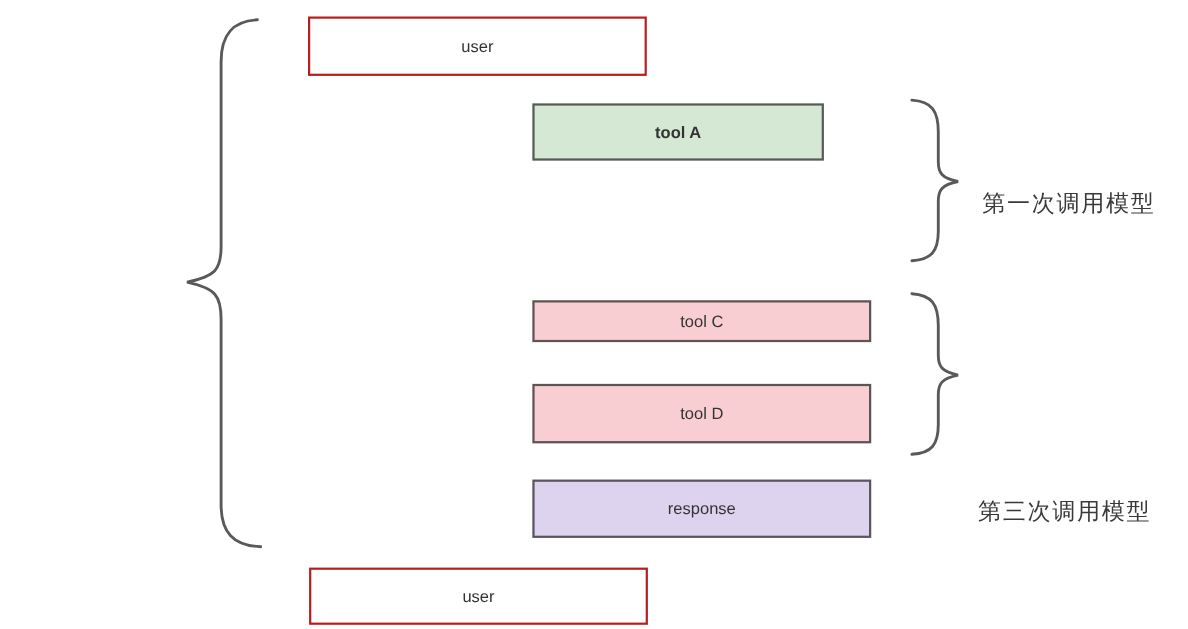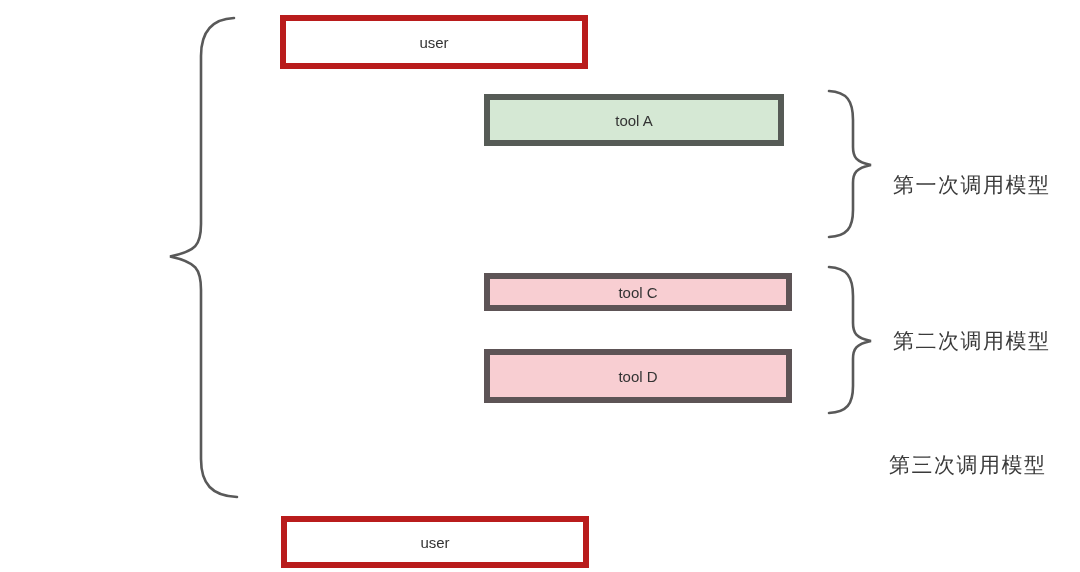--- a/index.html
+++ b/index.html
@@ -19,34 +19,34 @@
     position: absolute;
     left: 0;
     top: 0;
     width: 1080px;
     height: 572px;
     pointer-events: none;
   }
   .box {
     position: absolute;
     box-sizing: border-box;
-    border: 6px solid #b91c1c;
+    border: 2px solid #b91c1c;
     background: #ffffff;
     display: flex;
     align-items: center;
     justify-content: center;
     font-size: 15px;
     color: #333333;
   }
   .box.green  { background: #d5e8d4; border-color: #565b56; }
   .box.pink   { background: #f8ced2; border-color: #5d5456; }
   .box.purple { background: #ddd3ee; border-color: #5a5560; }
 
   #user-top    { left: 280px; top: 15px;  width: 308px; height: 54px; }
-  #tool-a      { left: 484px; top: 94px;  width: 300px; height: 52px; }
+  #tool-a      { left: 484px; top: 94px;  width: 265px; height: 52px; font-weight: bold; }
   #tool-b      { left: 484px; top: 170px; width: 308px; height: 52px; }
   #tool-c      { left: 484px; top: 273px; width: 308px; height: 38px; }
   #tool-d      { left: 484px; top: 349px; width: 308px; height: 54px; }
   #response    { left: 484px; top: 436px; width: 308px; height: 53px; }
   #user-bottom { left: 281px; top: 516px; width: 308px; height: 52px; }
 
   .cn-label {
     position: absolute;
     font-size: 21px;
     letter-spacing: 1.5px;
@@ -95,20 +95,20 @@
 
   <div class="box green" id="tool-a">tool A</div>
 
 
   <div class="cn-label" id="label-first">第一次调用模型</div>
 
   <div class="box pink" id="tool-c">tool C</div>
 
   <div class="box pink" id="tool-d">tool D</div>
 
-  <div class="cn-label" id="label-second">第二次调用模型</div>
 
+  <div class="box purple" id="response">response</div>
 
   <div class="cn-label" id="label-third">第三次调用模型</div>
 
   <div class="box" id="user-bottom">user</div>
 
 </div>
 
 </body></html>

